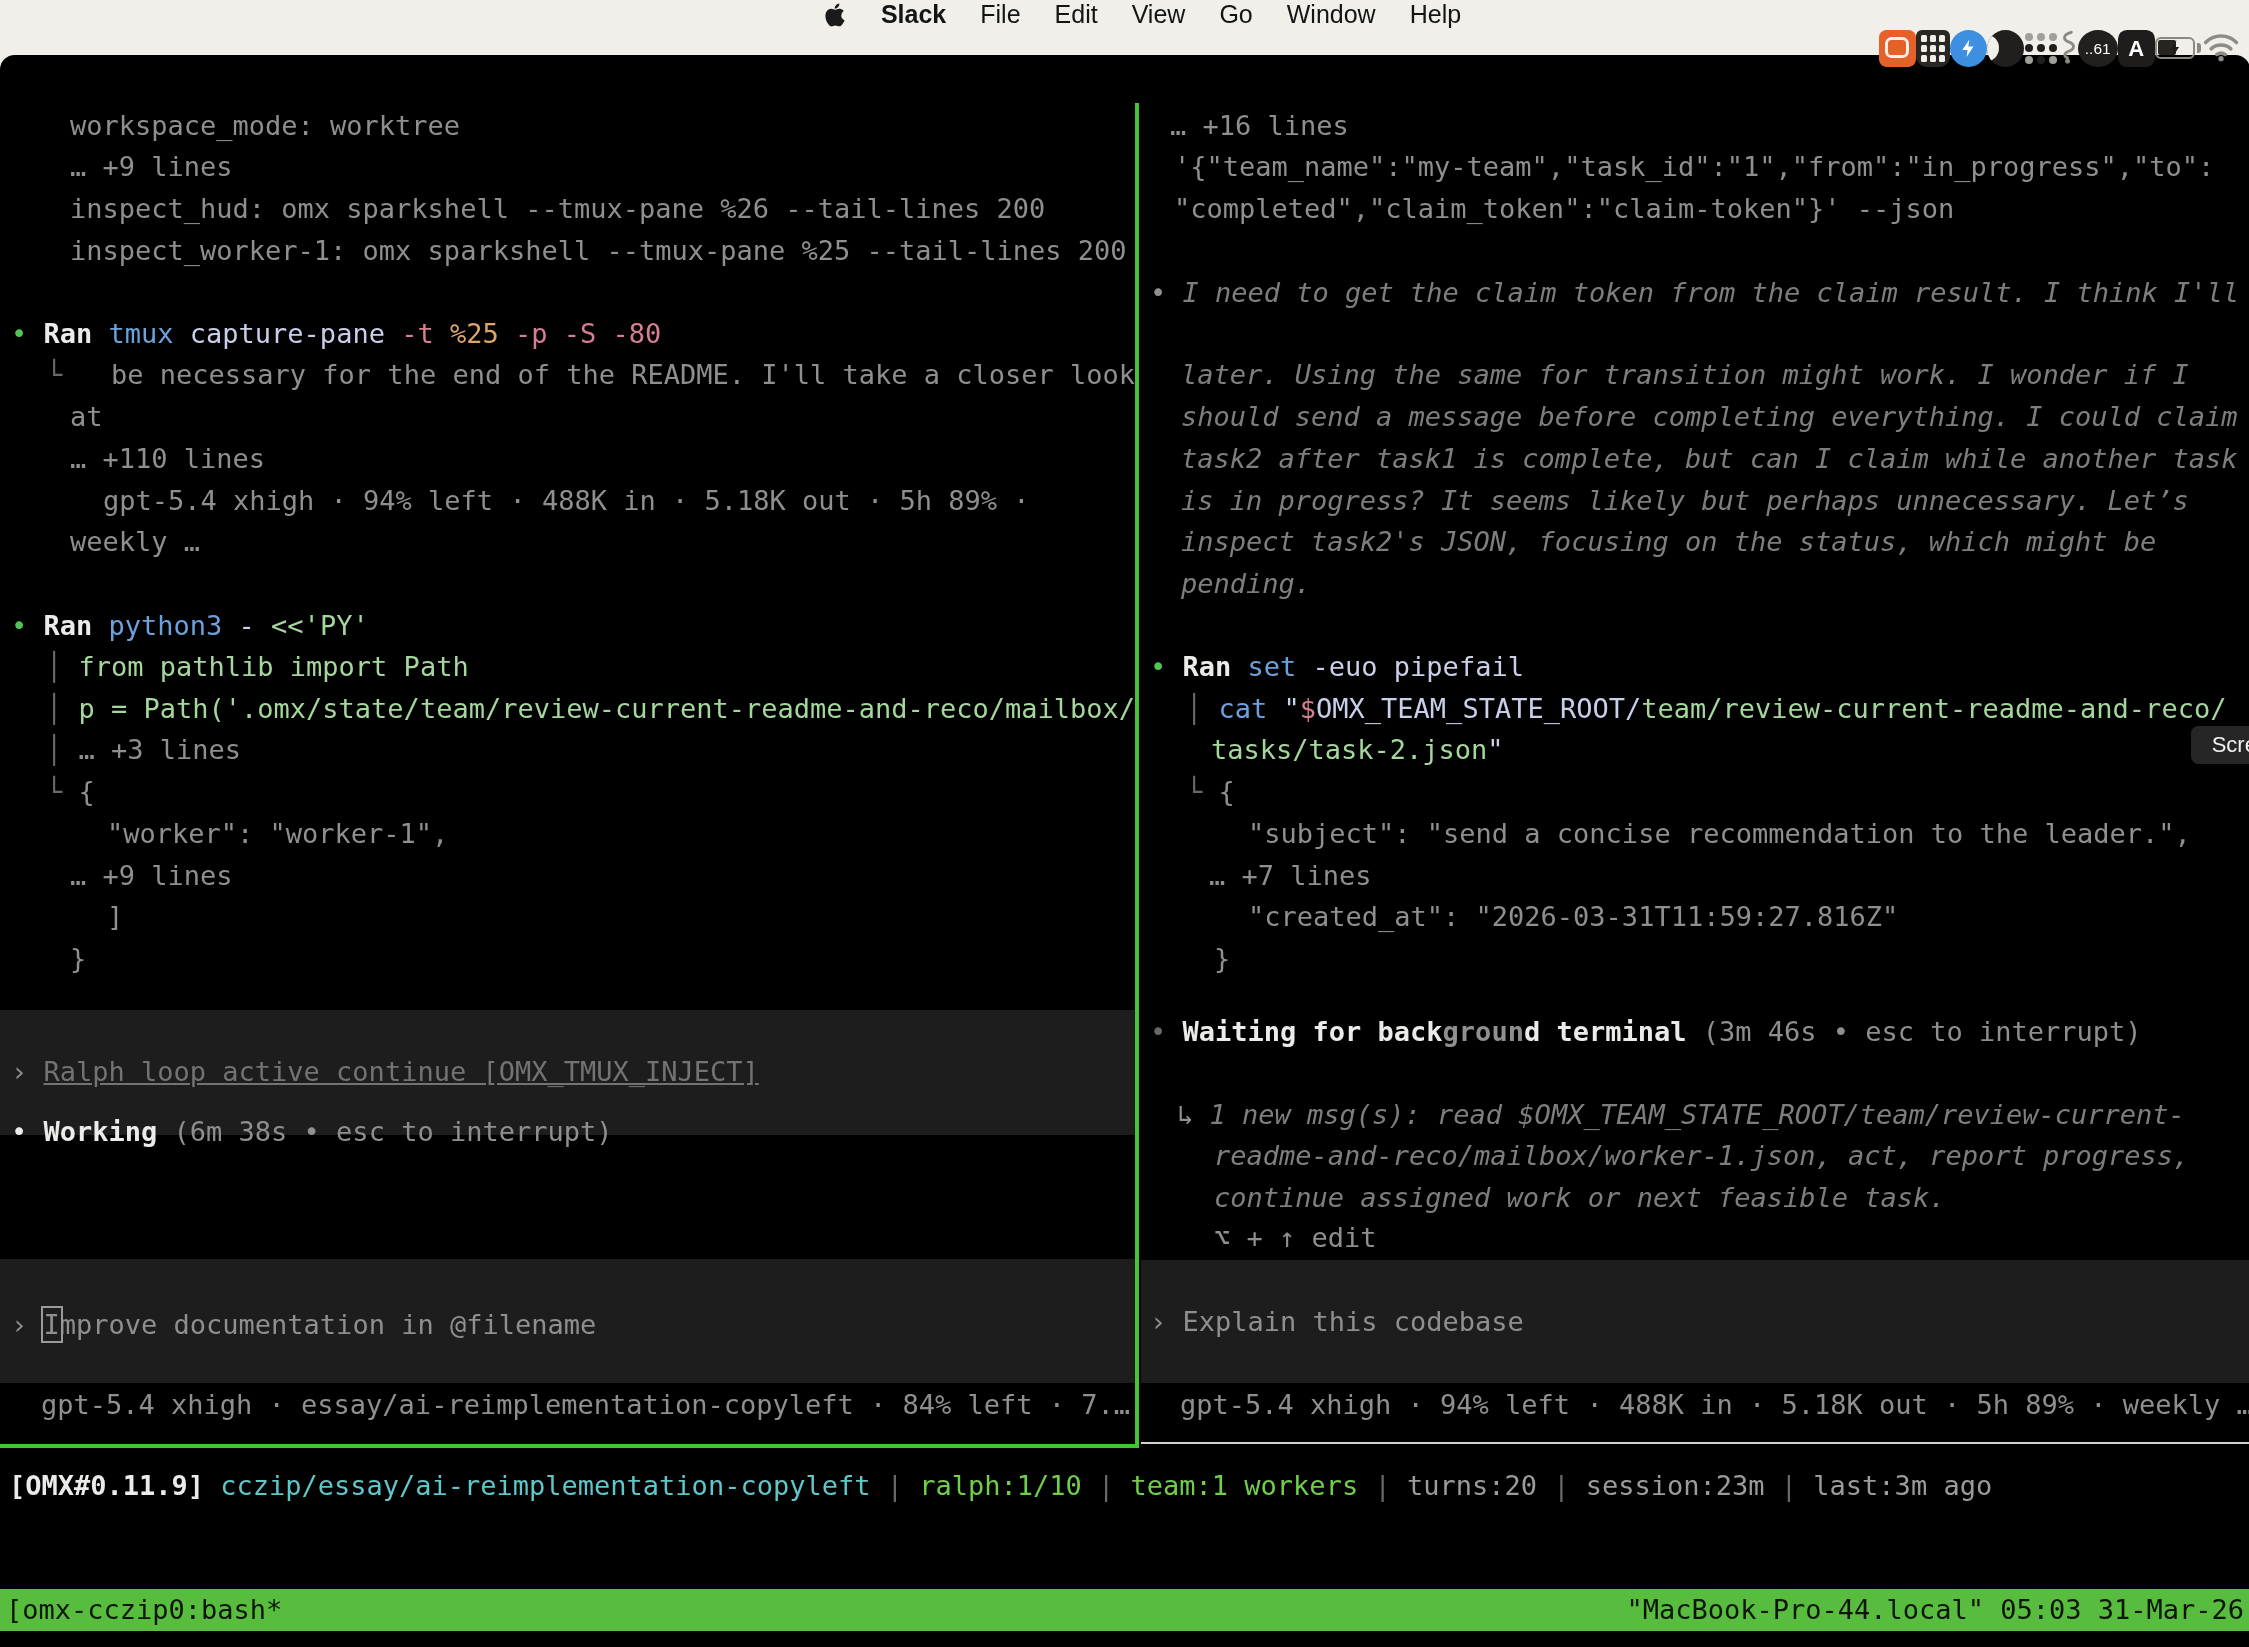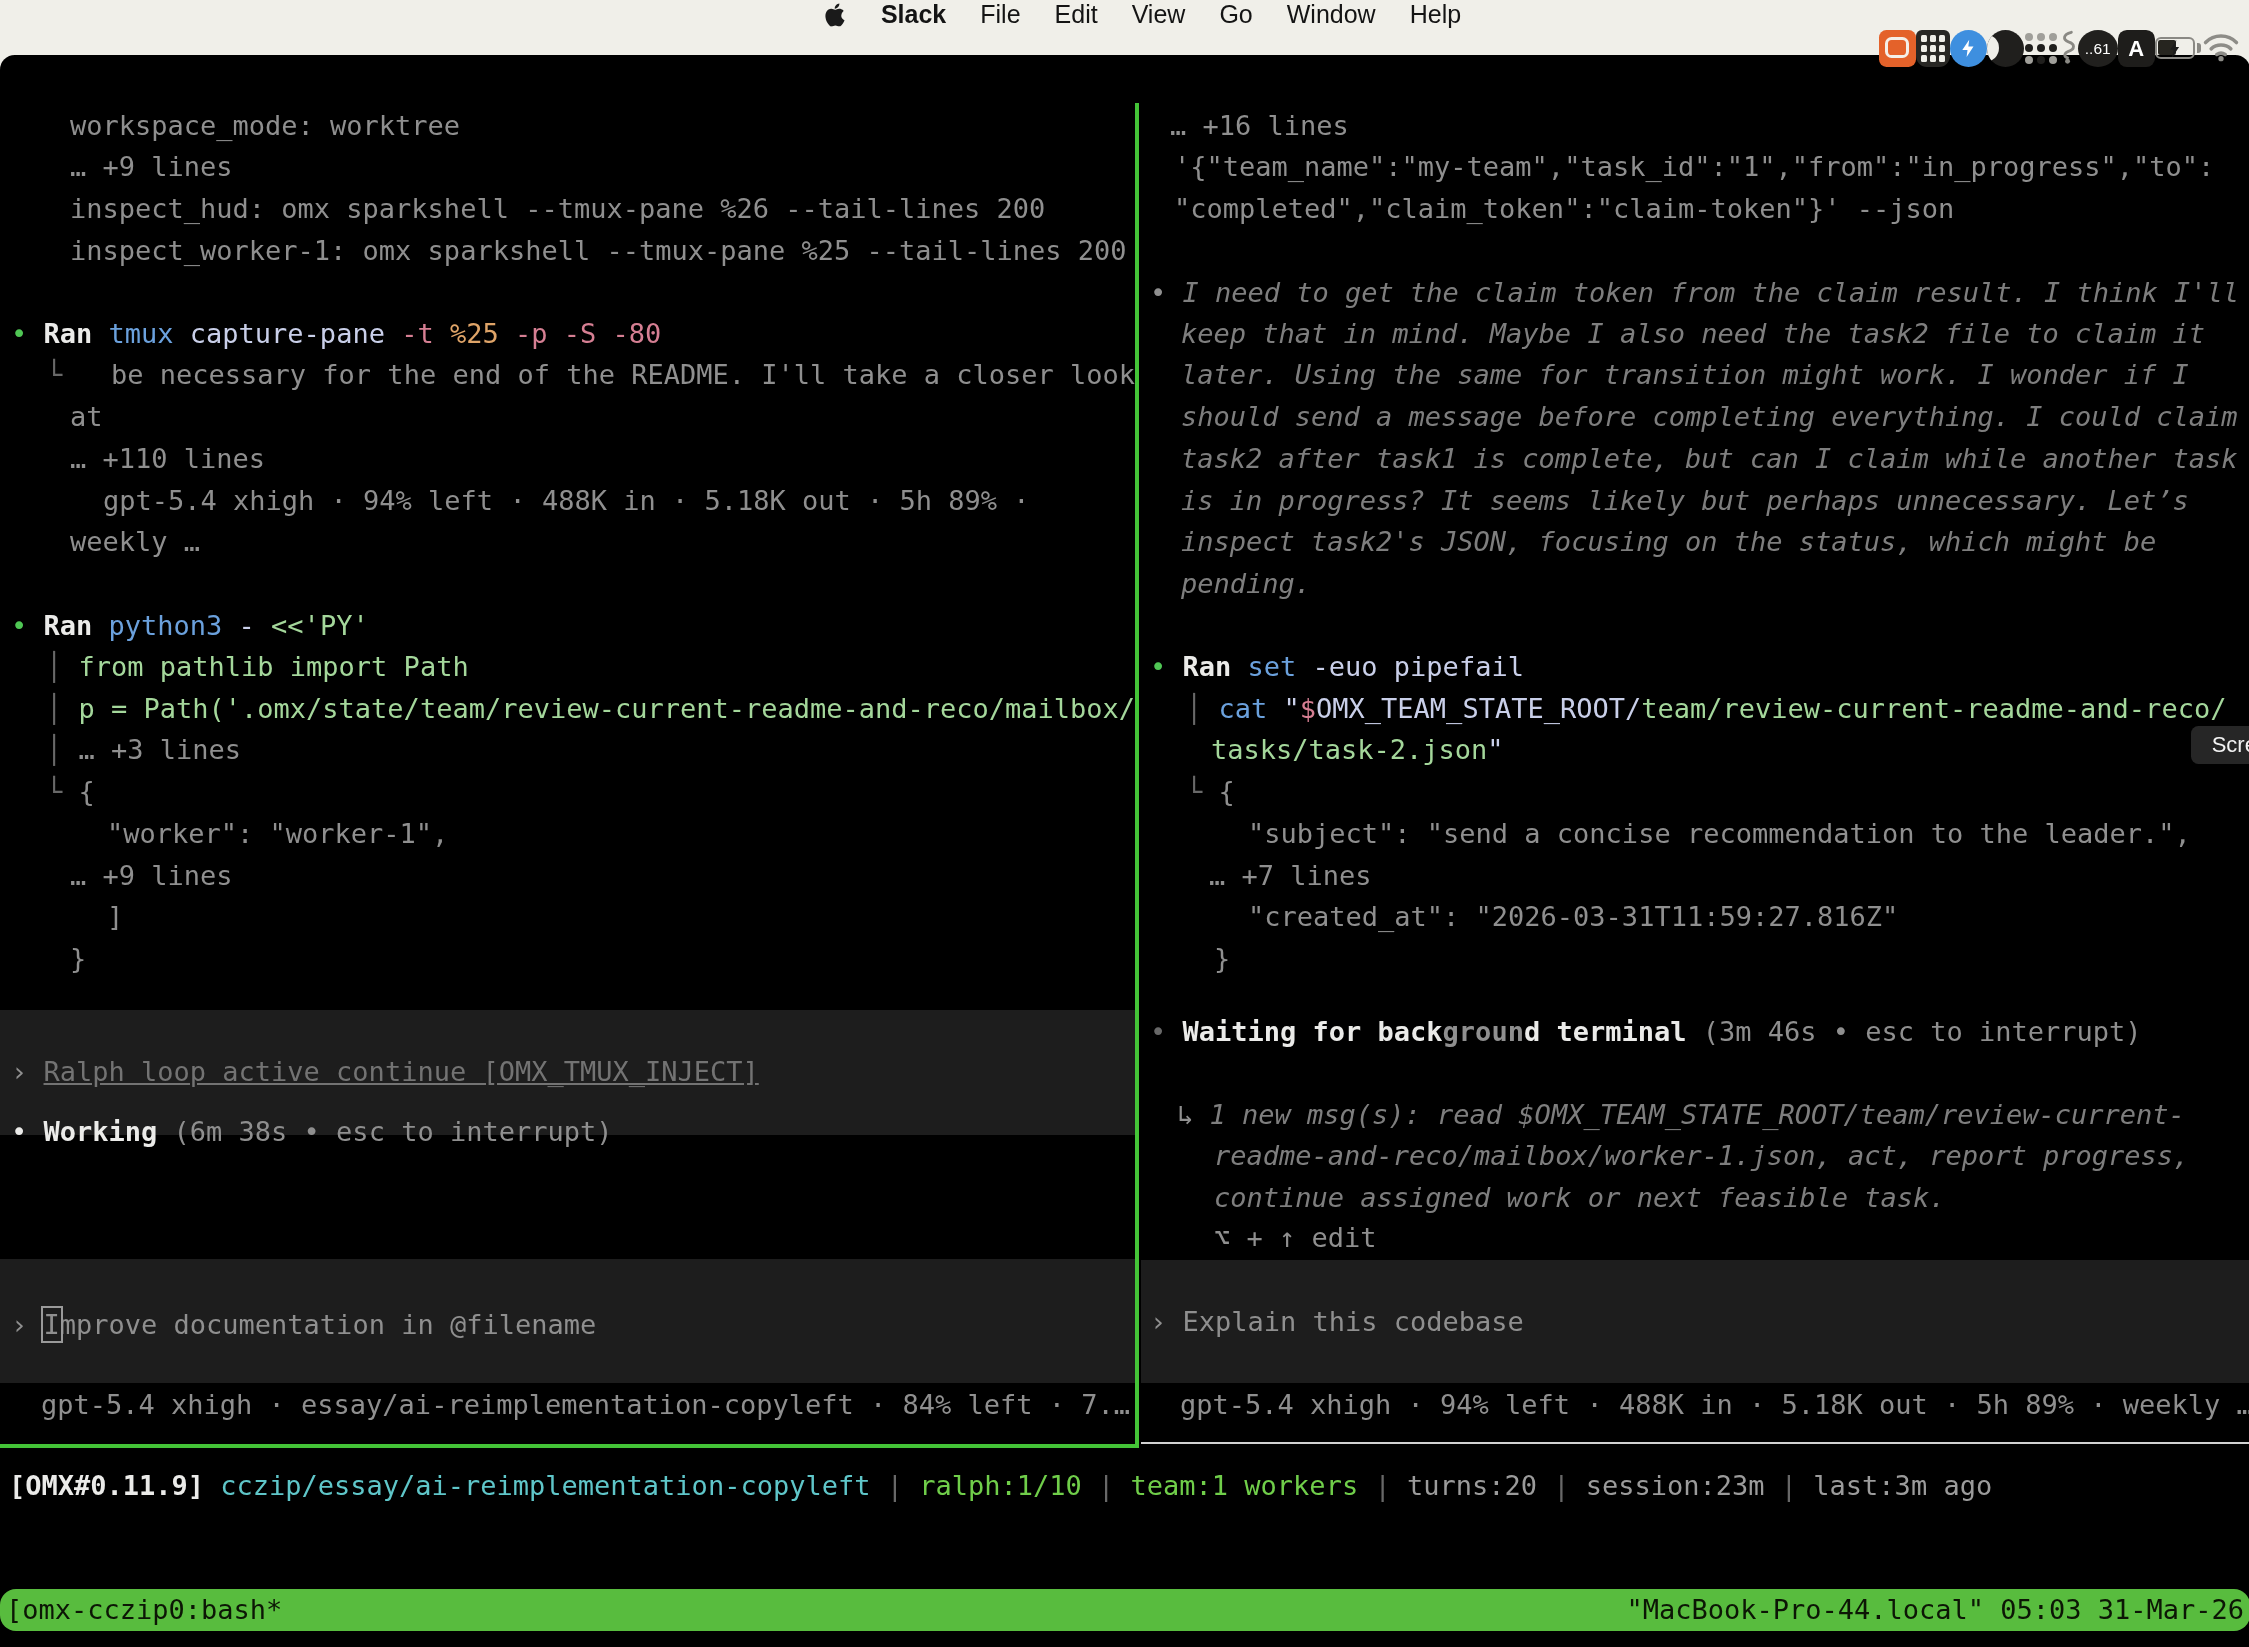--- a/index.html
+++ b/index.html
@@ -50,21 +50,21 @@
   .tline{position:absolute;font-family:"DejaVu Sans Mono",monospace;font-size:27px;line-height:42px;height:42px;white-space:pre;}
   .gray{color:#8f8f8f;} .hgray{color:#9b9b9b;} .lgray{color:#737373;text-decoration:underline;} .white{color:#ebebe9;}
   .bold{font-weight:700;} .dim{color:#686868;}
   .it{color:#7e7e7e;font-style:italic;}
   .blue{color:#6ba1dd;} .lav{color:#c9cfe9;} .pink{color:#d67f93;} .orange{color:#dfa468;}
   .green{color:#a4d79b;} .bgreen{color:#4fc654;} .cyan{color:#5fc6c9;} .sgreen{color:#70ce4a;}
   .cursor{outline:2.2px solid #9a9a9a;outline-offset:1.5px;}
 
   .tooltip{position:absolute;left:2191px;top:726px;width:89px;height:38px;background:#262626;border-radius:7.4px;color:#f2f2f2;font-size:22px;line-height:38px;padding-left:20.7px;box-sizing:border-box;white-space:nowrap;z-index:9;}
 
-  .tmuxbar{position:absolute;left:0;top:1589px;width:2250px;height:42px;background:#58bc3e;color:#0c1605;font-family:"DejaVu Sans Mono",monospace;font-size:27px;line-height:42px;display:flex;justify-content:space-between;padding:0 5.9px;box-sizing:border-box;white-space:pre;border-radius:16px;}
+  .tmuxbar{position:absolute;left:0;top:1589px;width:2250px;height:42px;background:#58bc3e;color:#0c1605;font-family:"DejaVu Sans Mono",monospace;font-size:27px;line-height:42px;display:flex;justify-content:space-between;padding:0 5.9px;box-sizing:border-box;white-space:pre;}
 </style>
 </head>
 <body>
 
 <div class="menubar">
   <div class="menus">
     <span class="apple-wrap">
       <svg width="25" height="29.5" viewBox="0 0 17 20">
           <path fill="#1a1a1a" d="M13.1 10.6c0-2 1.6-3 1.7-3.1-.9-1.4-2.4-1.6-2.9-1.6-1.2-.1-2.4.7-3 .7-.6 0-1.6-.7-2.6-.7-1.3 0-2.6.8-3.3 2-1.4 2.4-.4 6 1 8 .7 1 1.5 2.1 2.5 2 1 0 1.4-.6 2.6-.6 1.2 0 1.5.6 2.6.6 1.1 0 1.8-1 2.5-2 .8-1.1 1.1-2.2 1.1-2.3-.1 0-2.2-.9-2.2-3zM11 4.8c.5-.7.9-1.6.8-2.5-.8 0-1.7.5-2.3 1.2-.5.6-1 1.5-.8 2.4.9.1 1.8-.5 2.3-1.1z"></path>
         </svg>
@@ -178,21 +178,20 @@
       <div class="tline" style="top: 896px; left: 107px;"><span class="gray">]</span></div>
       <div class="tline" style="top: 938px; left: 70px;"><span class="gray">}</span></div>
       <div class="tline" style="top: 1051px; left: 11px;"><span class="gray">› </span><span class="lgray">Ralph loop active continue [OMX_TMUX_INJECT]</span></div>
       <div class="tline" style="top: 1111px; left: 11px;"><span class="white">• </span><span class="white bold">Working </span><span class="gray">(6m 38s • esc to interrupt)</span></div>
       <div class="tline" style="top: 1304px; left: 11px;"><span class="gray">› </span><span class="gray cursor">I</span><span class="gray">mprove documentation in @filename</span></div>
       <div class="tline" style="top: 1384px; left: 41px;"><span class="gray">gpt-5.4 xhigh · essay/ai-reimplementation-copyleft · 84% left · 7.…</span></div>
       <div class="tline" style="top: 105px; left: 1170px;"><span class="gray">… +16 lines</span></div>
       <div class="tline" style="top: 146px; left: 1174px;"><span class="gray">'{"team_name":"my-team","task_id":"1","from":"in_progress","to":</span></div>
       <div class="tline" style="top: 188px; left: 1174px;"><span class="gray">"completed","claim_token":"claim-token"}' --json</span></div>
       <div class="tline" style="top: 272px; left: 1150px;"><span class="gray">• </span><span class="it">I need to get the claim token from the claim result. I think I'll</span></div>
-      <div class="tline" style="top: 313px; left: 1181px;"><span class="it">keep that in mind. Maybe I also need the task2 file to claim it</span></div>
       <div class="tline" style="top: 354px; left: 1181px;"><span class="it">later. Using the same for transition might work. I wonder if I</span></div>
       <div class="tline" style="top: 396px; left: 1181px;"><span class="it">should send a message before completing everything. I could claim</span></div>
       <div class="tline" style="top: 438px; left: 1181px;"><span class="it">task2 after task1 is complete, but can I claim while another task</span></div>
       <div class="tline" style="top: 480px; left: 1181px;"><span class="it">is in progress? It seems likely but perhaps unnecessary. Let’s</span></div>
       <div class="tline" style="top: 521px; left: 1181px;"><span class="it">inspect task2's JSON, focusing on the status, which might be</span></div>
       <div class="tline" style="top: 563px; left: 1181px;"><span class="it">pending.</span></div>
       <div class="tline" style="top: 688px; left: 1186px;"><span class="dim">│ </span><span class="blue">cat </span><span class="lav">"</span><span class="pink">$</span><span class="lav">OMX_TEAM_STATE_ROOT</span><span class="lav">/</span><span class="green">team/review-current-readme-and-reco/</span></div>
       <div class="tline" style="top: 646px; left: 1150px;"><span class="bgreen">• </span><span class="white bold">Ran </span><span class="blue">set </span><span class="lav">-euo pipefail</span></div>
       <div class="tline" style="top: 729px; left: 1211px;"><span class="green">tasks/task-2.json</span><span class="lav">"</span></div>
       <div class="tline" style="top: 771px; left: 1186px;"><span class="dim">└ </span><span class="gray">{</span></div>

